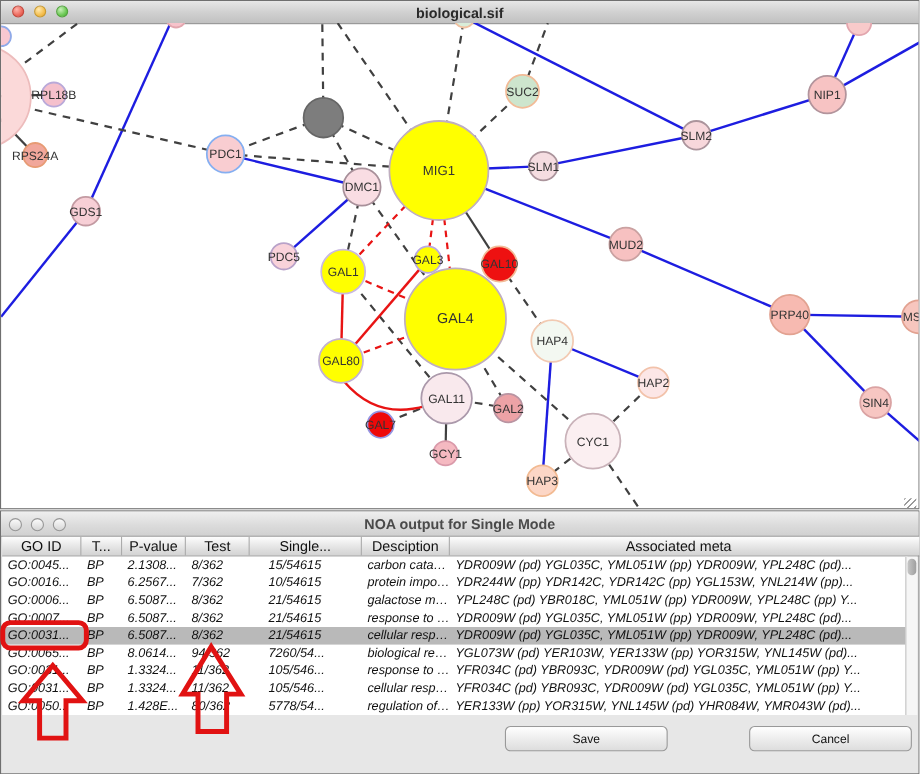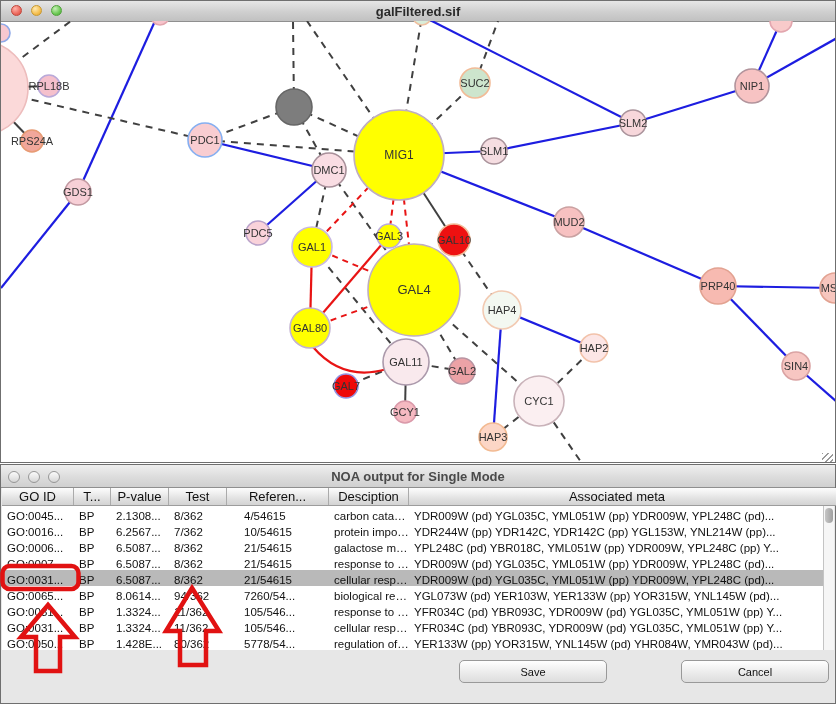--- a/index.html
+++ b/index.html
@@ -32,21 +32,21 @@
   .grip{position:absolute;right:2px;top:452px;width:11px;height:9px;
     background:repeating-linear-gradient(135deg,#9a9a9a 0 1.3px,transparent 1.3px 4px);}
   
   #thead{position:absolute;left:1px;top:23px;height:18px;width:834px;display:flex;
     background:linear-gradient(#fdfdfd,#dedede 70%,#d3d3d3);border-bottom:1px solid #9c9c9c;box-sizing:border-box;}
   .hcell{height:100%;box-sizing:border-box;border-right:1px solid #ababab;
     font-size:13px;color:#111;display:flex;align-items:center;justify-content:center;
     overflow:hidden;white-space:nowrap;}
   .hcorner{width:11px;border-right:none;}
   #tbody{position:absolute;left:1px;top:41px;width:823px;height:144px;background:#fff;}
-  .trow{display:flex;height:16px;align-items:flex-end;}
+  .trow{display:flex;height:16px;align-items:center;font-style:italic;}
   .trow.sel{background:#b9b9b9;}
   .cell{box-sizing:border-box;padding-left:5px;font-size:11.5px;color:#111;
     white-space:nowrap;overflow:hidden;text-overflow:ellipsis;}
   .c0{width:72px;}.c1{width:37px;}.c2{width:58px;}.c3{width:58px;}
   .c4{width:102px;padding-left:17px;}.c5{width:80px;}.c6{width:416px;}
   .h0{width:72px;}.h1{width:37px;}.h2{width:58px;}.h3{width:58px;}
   .h4{width:102px;}.h5{width:80px;}.h6{width:416px;border-right:none;}
   #vscroll{position:absolute;right:1px;top:41px;width:11px;height:144px;
     background:#f6f6f6;border-left:1px solid #c4c4c4;box-sizing:border-box;}
   #vthumb{position:absolute;left:1px;right:1px;top:2px;height:15px;border-radius:4px;
@@ -60,21 +60,21 @@
   .ann{fill:none;stroke-linejoin:miter;}
 </style>
 </head>
 <body>
 
 <div class="window" id="win1">
   <div class="titlebar">
     <span class="light l-red"></span>
     <span class="light l-yellow"></span>
     <span class="light l-green"></span>
-    <span class="title-text">galFiltered.sif</span>
+    <span class="title-text">biological.sif</span>
   </div>
   <svg id="net-svg" viewBox="0 21 834 441">
       <line x1="154" y1="21" x2="77" y2="192" class="e-blue"></line>
       <line x1="77" y1="192" x2="0" y2="288" class="e-blue"></line>
       <line x1="204" y1="140" x2="328" y2="170" class="e-blue"></line>
       <line x1="328" y1="170" x2="257" y2="233" class="e-blue"></line>
       <line x1="398" y1="155" x2="493" y2="151" class="e-blue"></line>
       <line x1="493" y1="151" x2="632" y2="123" class="e-blue"></line>
       <line x1="632" y1="123" x2="751" y2="86" class="e-blue"></line>
       <line x1="751" y1="86" x2="780" y2="21" class="e-blue"></line>
@@ -193,32 +193,32 @@
     <span class="light2" style="left:7px"></span>
     <span class="light2" style="left:27px"></span>
     <span class="light2" style="left:47px"></span>
     <span class="title-text">NOA output for Single Mode</span>
   </div>
   <div id="thead">
       <div class="hcell h0">GO ID</div>
       <div class="hcell h1">T...</div>
       <div class="hcell h2">P-value</div>
       <div class="hcell h3">Test</div>
-      <div class="hcell h4">Referen...</div>
+      <div class="hcell h4">Single...</div>
       <div class="hcell h5">Desciption</div>
       <div class="hcell h6">Associated meta</div>
       <div class="hcell hcorner"></div>
     </div>
   <div id="tbody">
       <div class="trow">
         <div class="cell c0">GO:0045...</div>
         <div class="cell c1">BP</div>
         <div class="cell c2">2.1308...</div>
         <div class="cell c3">8/362</div>
-        <div class="cell c4">4/54615</div>
+        <div class="cell c4">15/54615</div>
         <div class="cell c5">carbon cataboli...</div>
         <div class="cell c6">YDR009W (pd) YGL035C, YML051W (pp) YDR009W, YPL248C (pd)...</div>
       </div>
       <div class="trow">
         <div class="cell c0">GO:0016...</div>
         <div class="cell c1">BP</div>
         <div class="cell c2">6.2567...</div>
         <div class="cell c3">7/362</div>
         <div class="cell c4">10/54615</div>
         <div class="cell c5">protein import i...</div>

